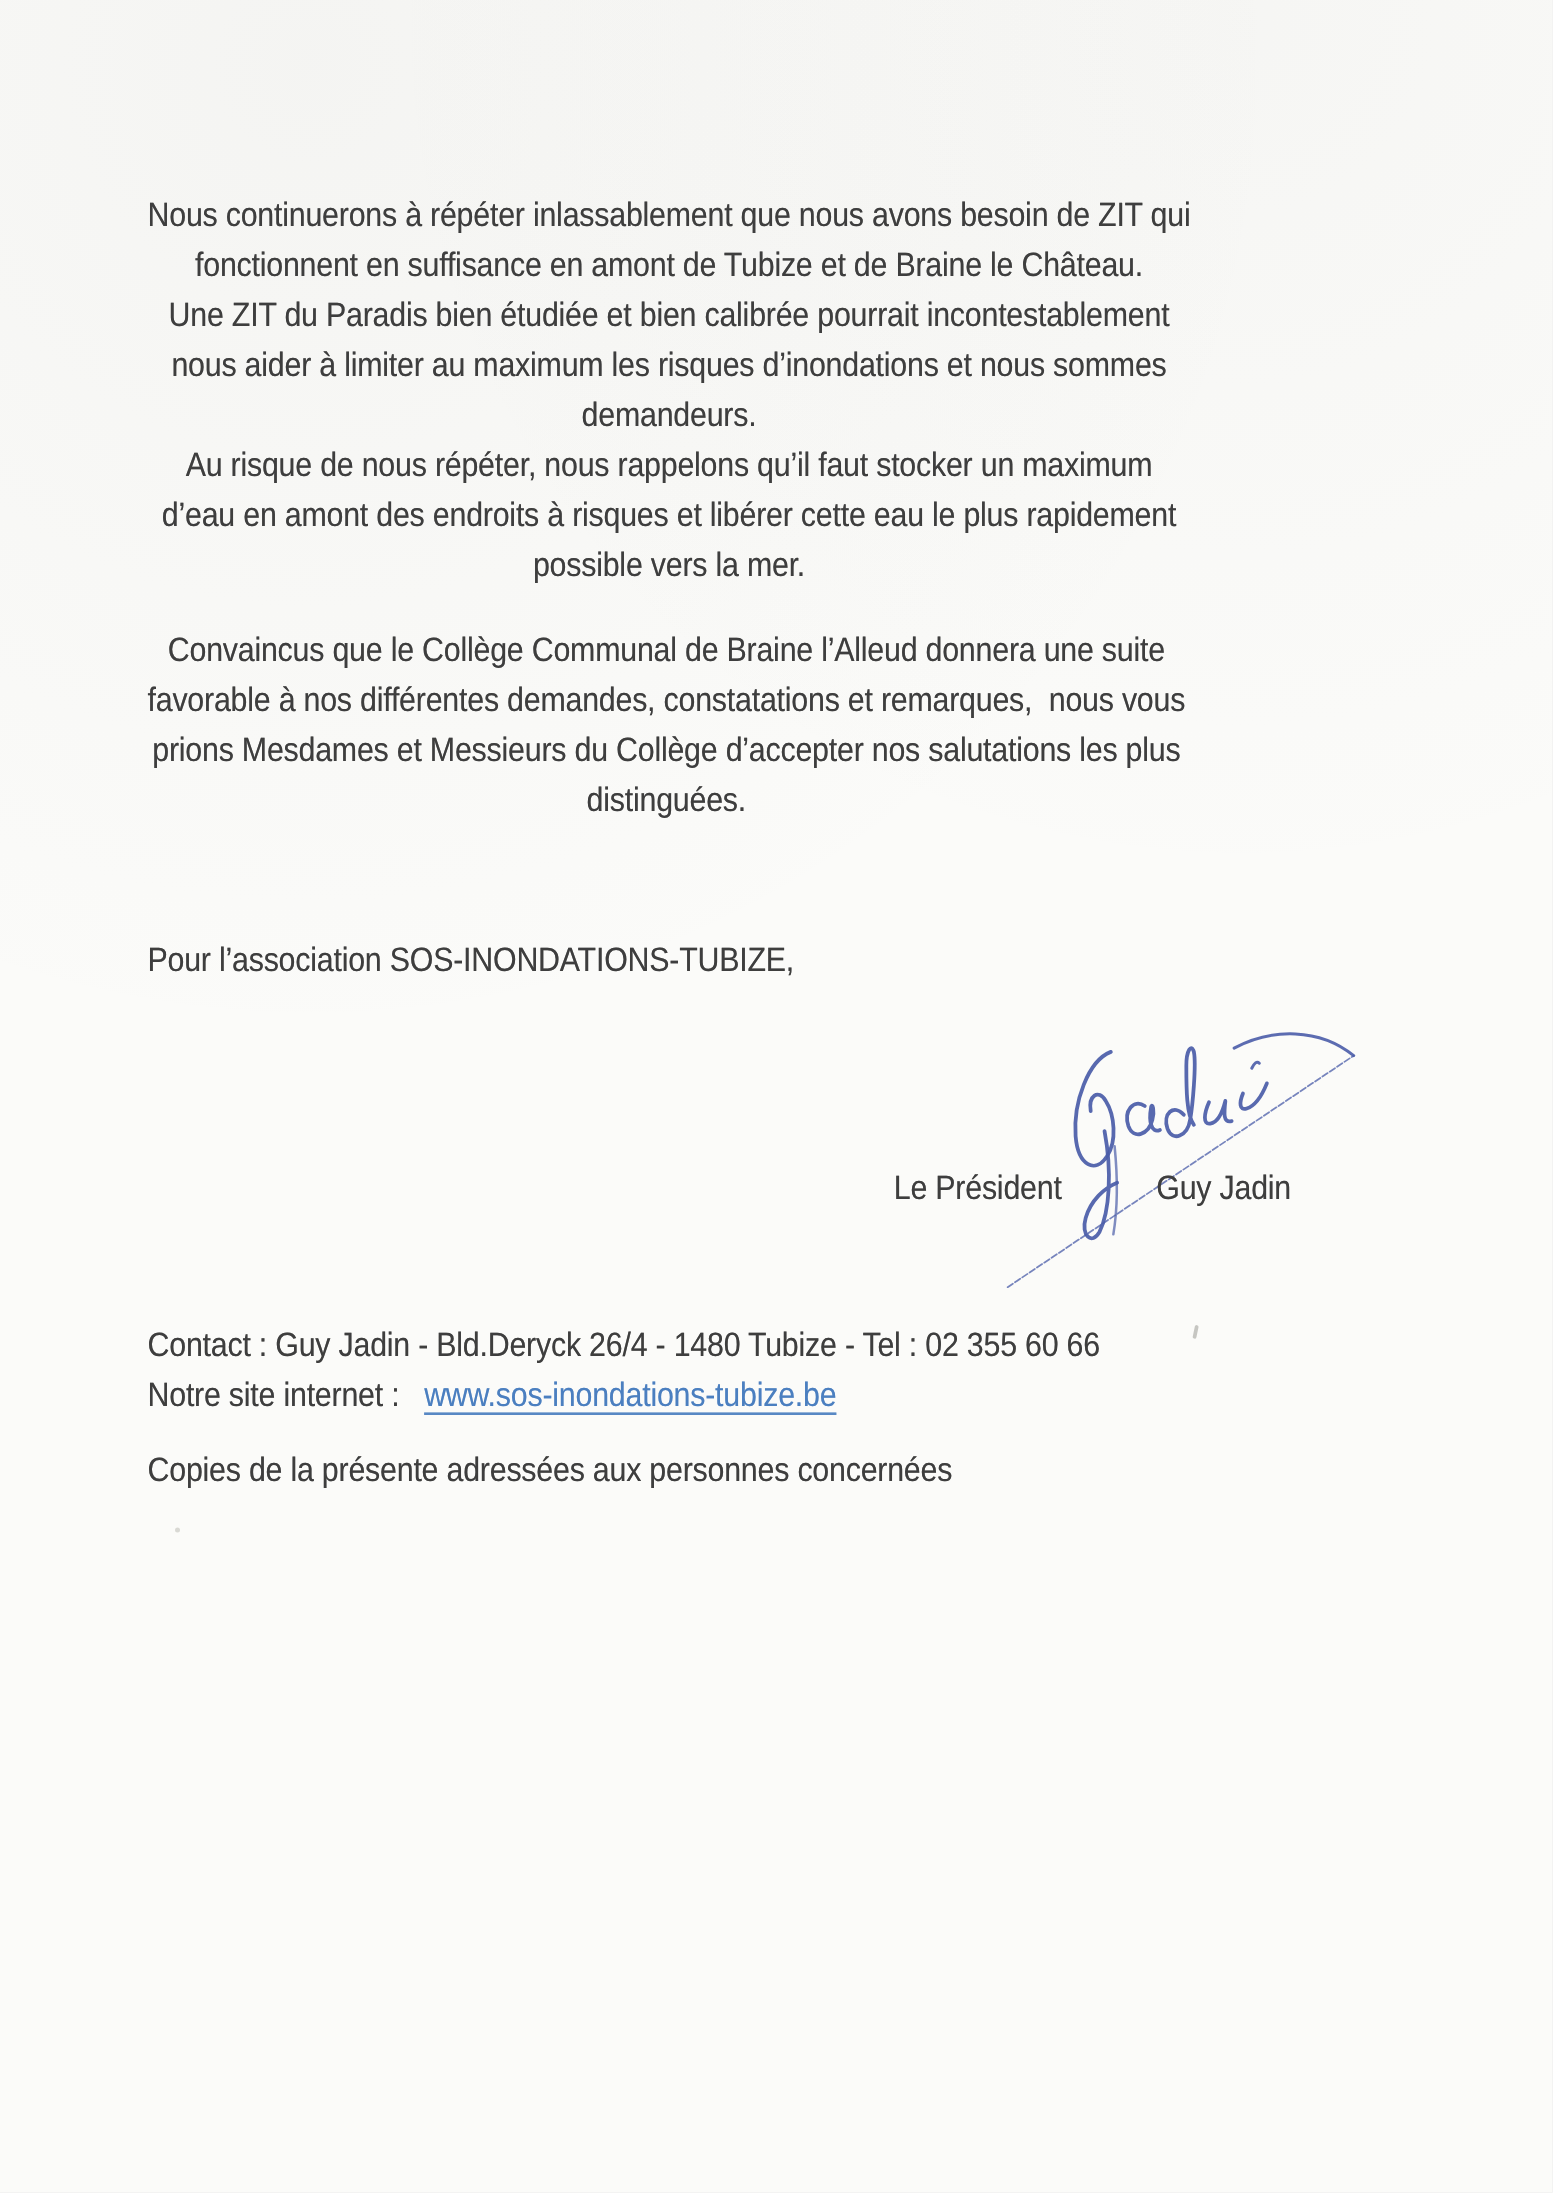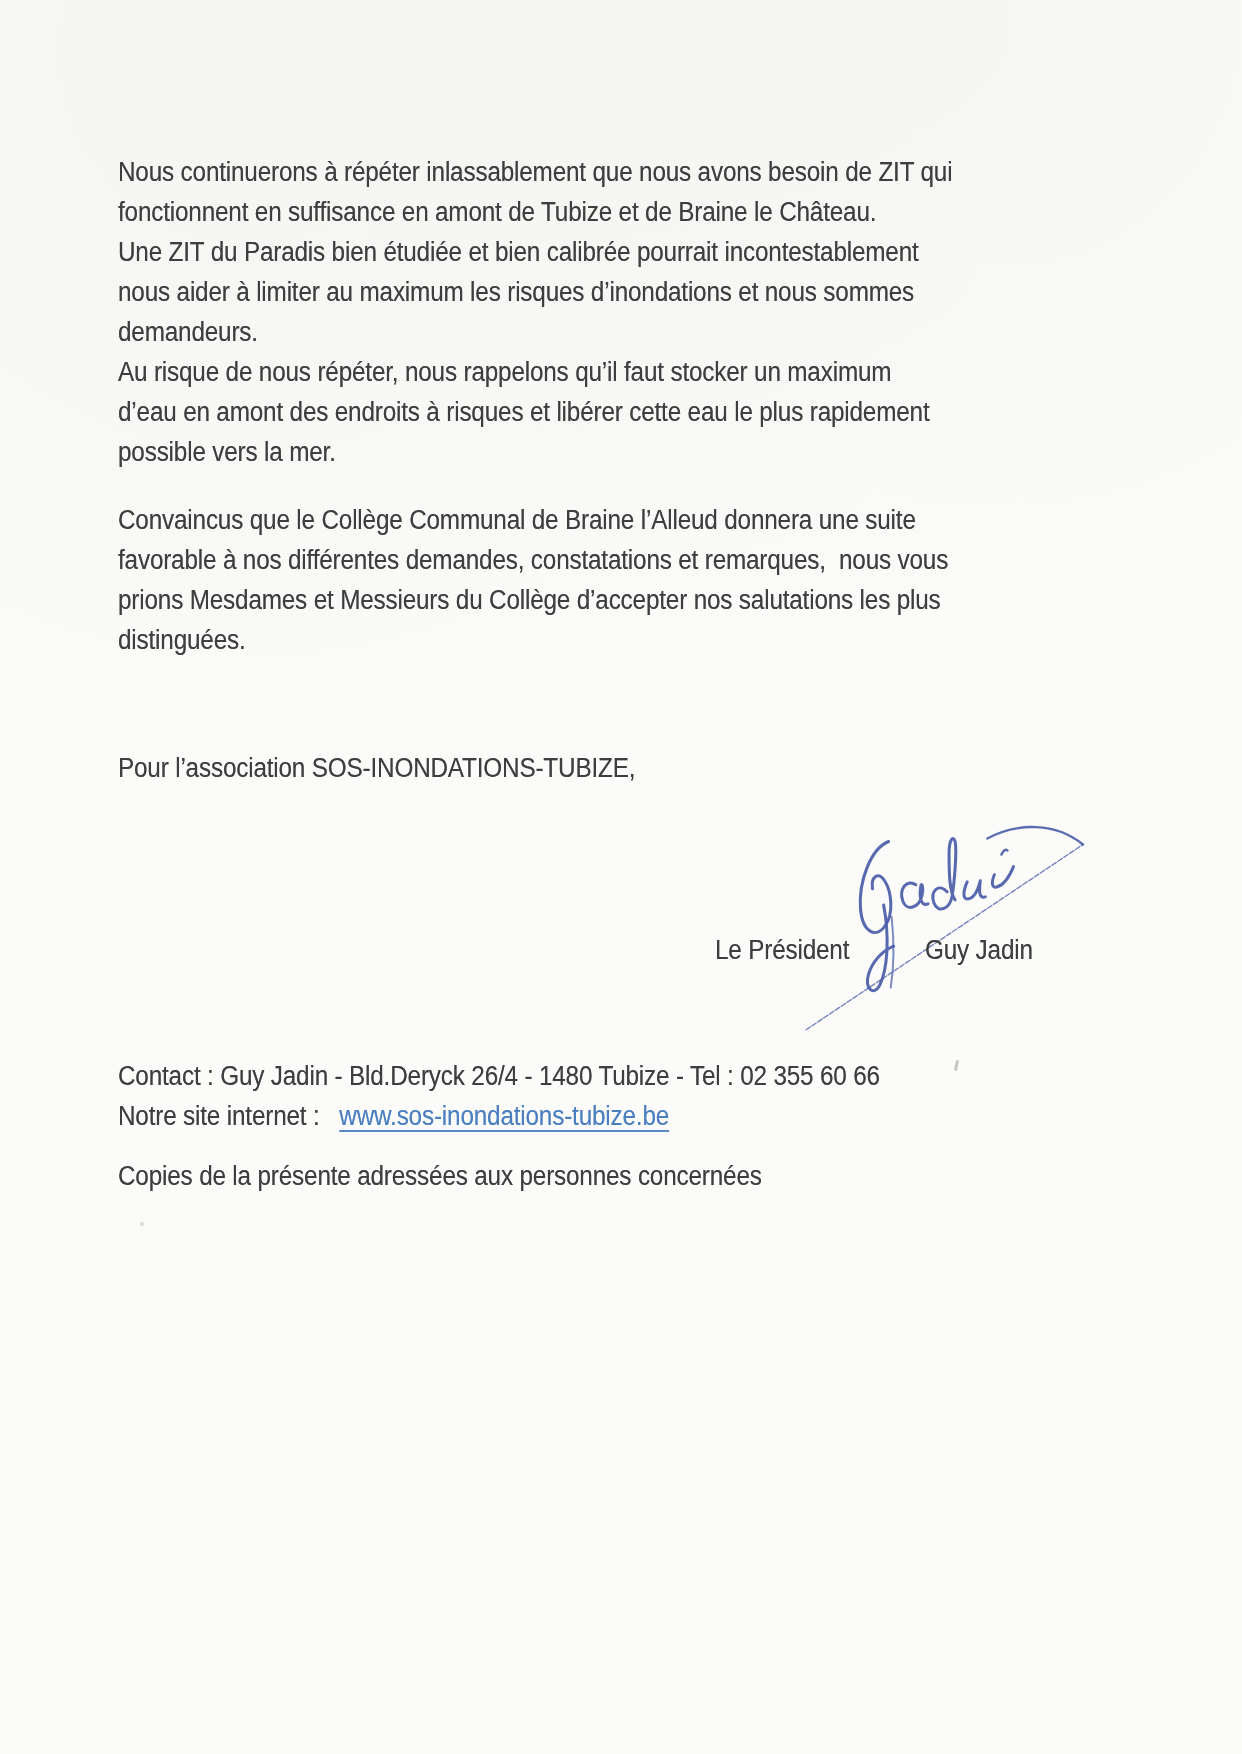--- a/index.html
+++ b/index.html
@@ -6,20 +6,21 @@
   body { background: #e8e8e6; }
   .page {
     position: relative;
     width: 1242px;
     height: 1754px;
     margin: 0 auto;
     background: #fbfbf9;
     overflow: hidden;
     font-family: "Liberation Sans", "DejaVu Sans", sans-serif;
     color: #3e3e3e;
+    text-align: center;
   }
   
   .page::before {
     content: "";
     position: absolute; inset: 0;
     background:
       radial-gradient(circle at 20% 3%, rgba(120,120,115,0.05), transparent 40%),
       radial-gradient(circle at 80% 1%, rgba(120,120,115,0.04), transparent 35%);
     pointer-events: none;
   }

